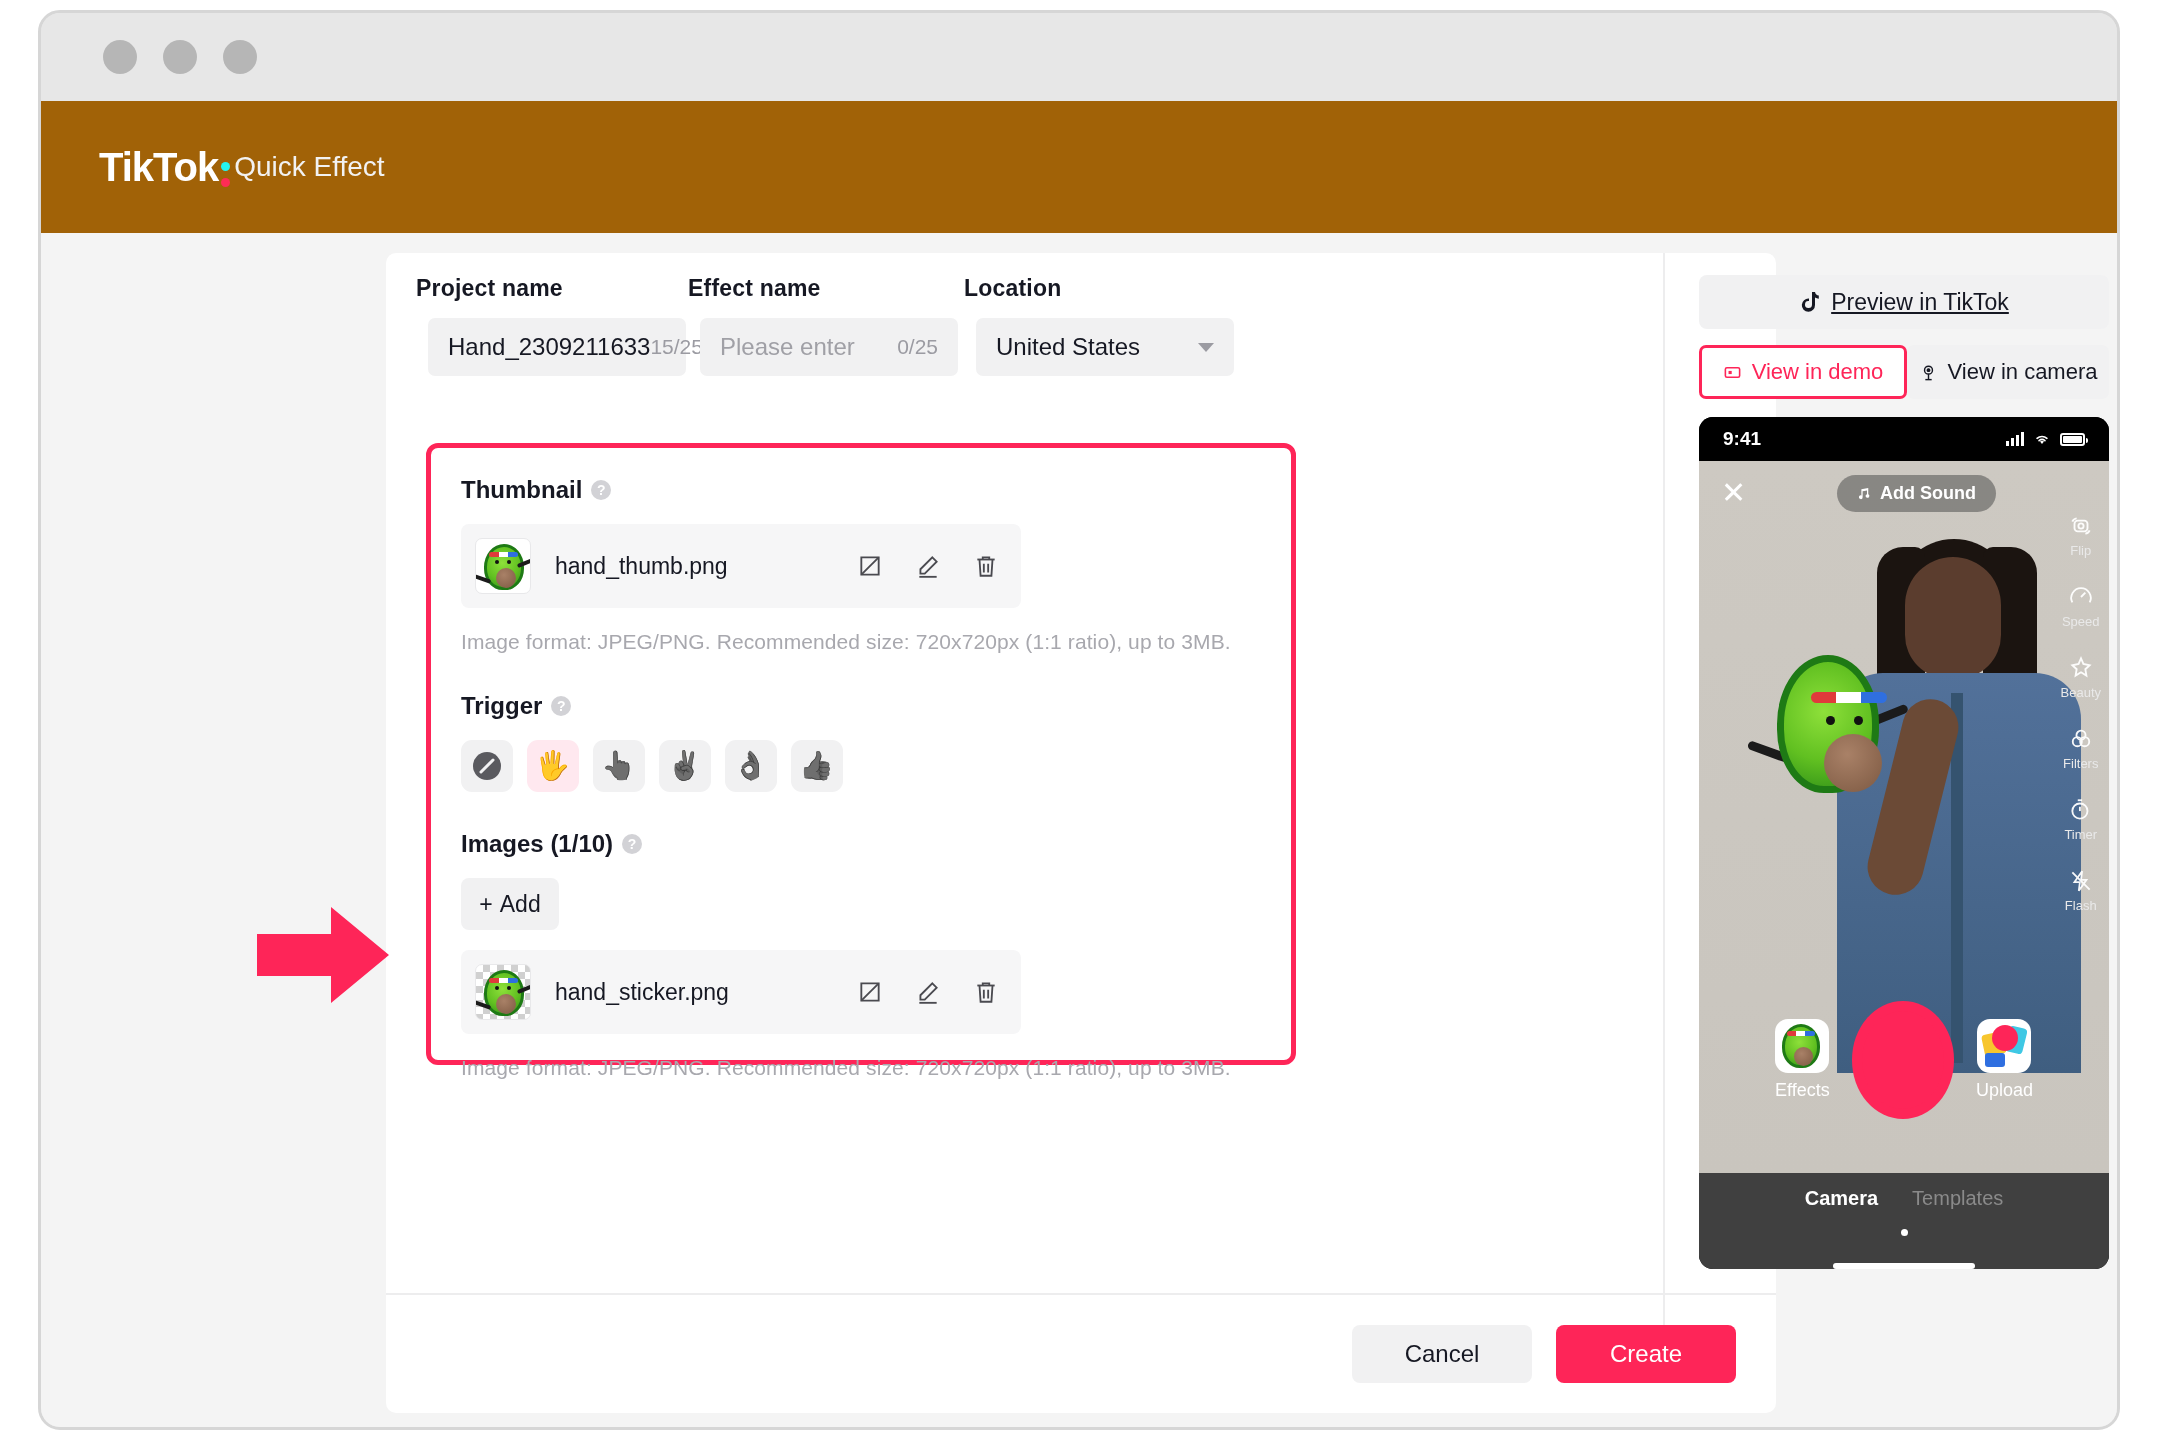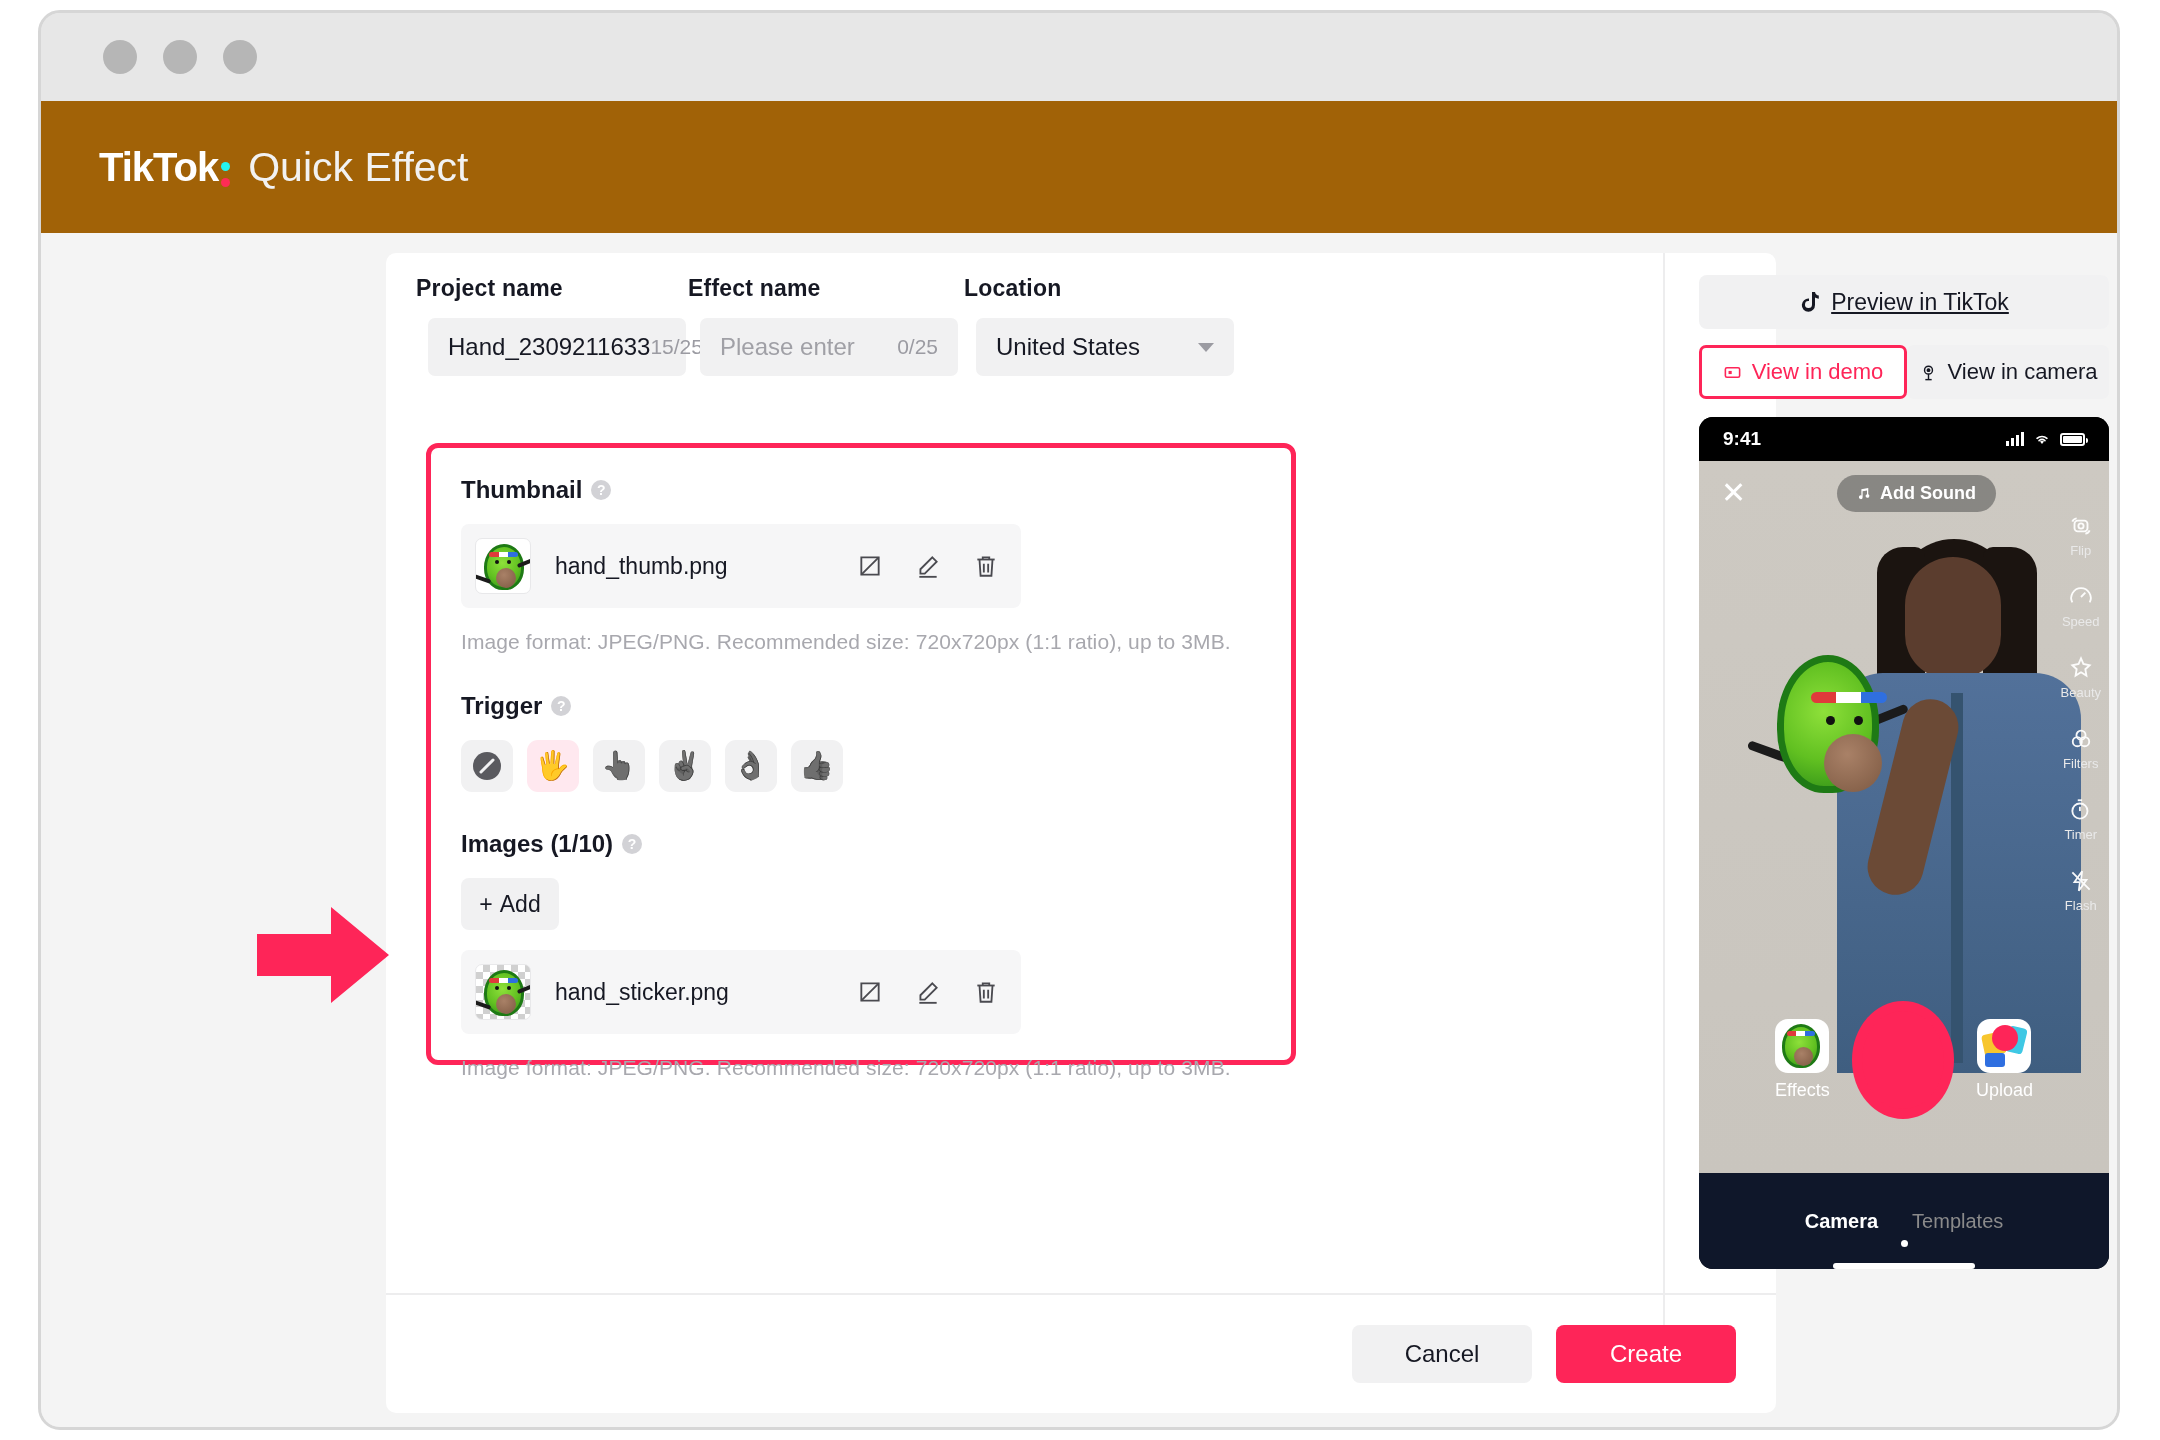--- a/index.html
+++ b/index.html
@@ -43,21 +43,21 @@
     color: #ffffff; font-family: "Liberation Sans", sans-serif;
   }
   #tiktok-logo .colon { position: relative; display: inline-block; width: 16px; }
   #tiktok-logo .colon i {
     position: absolute; left: 3px; width: 9px; height: 9px; border-radius: 50%;
     font-style: normal;
   }
   #tiktok-logo .colon i.top { top: -19px; background: #25f4ee; }
   #tiktok-logo .colon i.bot { top: -3px; background: #fe2c55; }
   #app-subtitle {
-    margin-left: 14px; font-size: 41px; color: #f2f2f2; font-weight: 400;
+    font-size: 28px; color: #f2f2f2; font-weight: 400;
   }
 
   
   #stage {
     position: absolute; left: 0; top: 220px;
     width: 100%; height: calc(100% - 220px);
     background: #f4f4f4;
   }
   #card {
     position: absolute; left: 345px; top: 20px;
@@ -319,22 +319,22 @@
     background: #fe2558; border: 10px solid rgba(254,37,88,.45);
   }
   .upload-art { position: absolute; inset: 6px; }
   .upload-art .a{position:absolute;left:0;top:8px;width:22px;height:22px;background:#f7c62e;border-radius:4px;transform:rotate(-12deg);}
   .upload-art .b{position:absolute;right:0;top:2px;width:18px;height:26px;background:#3fc8e4;border-radius:4px;transform:rotate(14deg);}
   .upload-art .c{position:absolute;left:9px;top:0;width:26px;height:26px;background:#fe2558;border-radius:50%;}
   .upload-art .d{position:absolute;left:2px;bottom:0;width:20px;height:14px;background:#2f6fe0;border-radius:3px;}
 
   #phone-bottom {
     position: absolute; left: 0; right: 0; bottom: 0; height: 96px;
-    background: #0f172a; display: flex; flex-direction: column;
-    align-items: center; justify-content: flex-end; padding-top: 14px;
+    background: #404040; display: flex; flex-direction: column;
+    align-items: center; justify-content: space-between; padding-top: 14px;
   }
   #bottom-tabs { display: flex; gap: 34px; }
   .btab { font-size: 20px; color: #8a8a8a; }
   .btab.active { color: #fff; font-weight: bold; }
   #tab-dot { width: 7px; height: 7px; border-radius: 50%; background: #fff; margin-top: 7px; }
   #home-indicator { width: 142px; height: 6px; background: #fff; border-radius: 3px; margin-top: 16px; }
 
   
   #card-footer {
     position: absolute; left: 0; bottom: 0; width: 100%; height: 120px;

